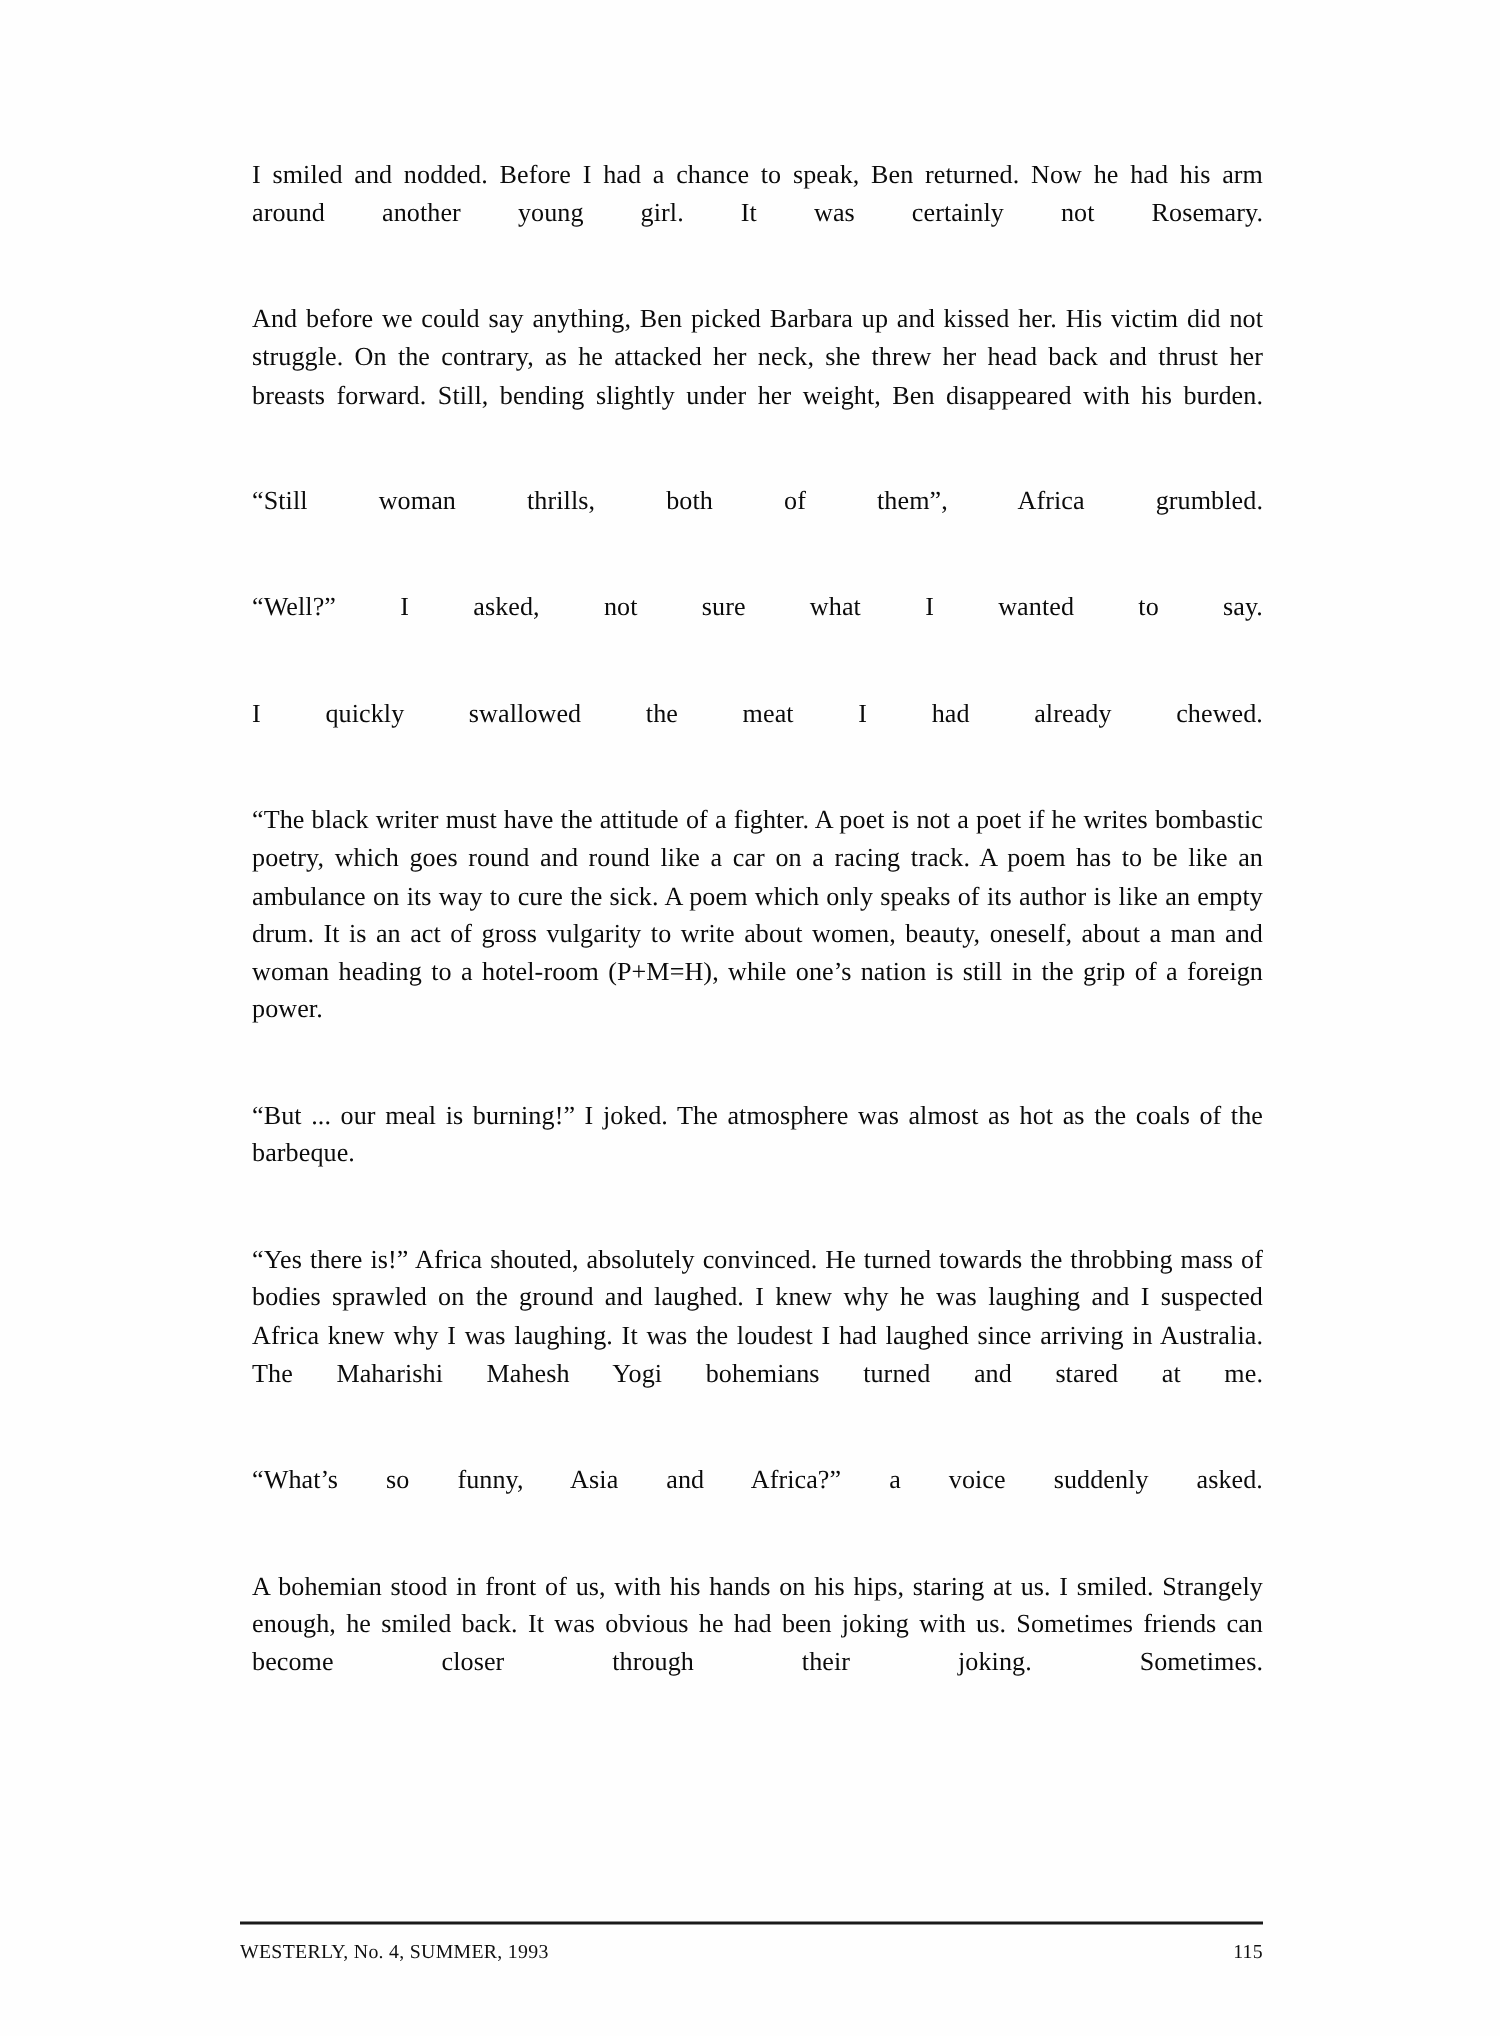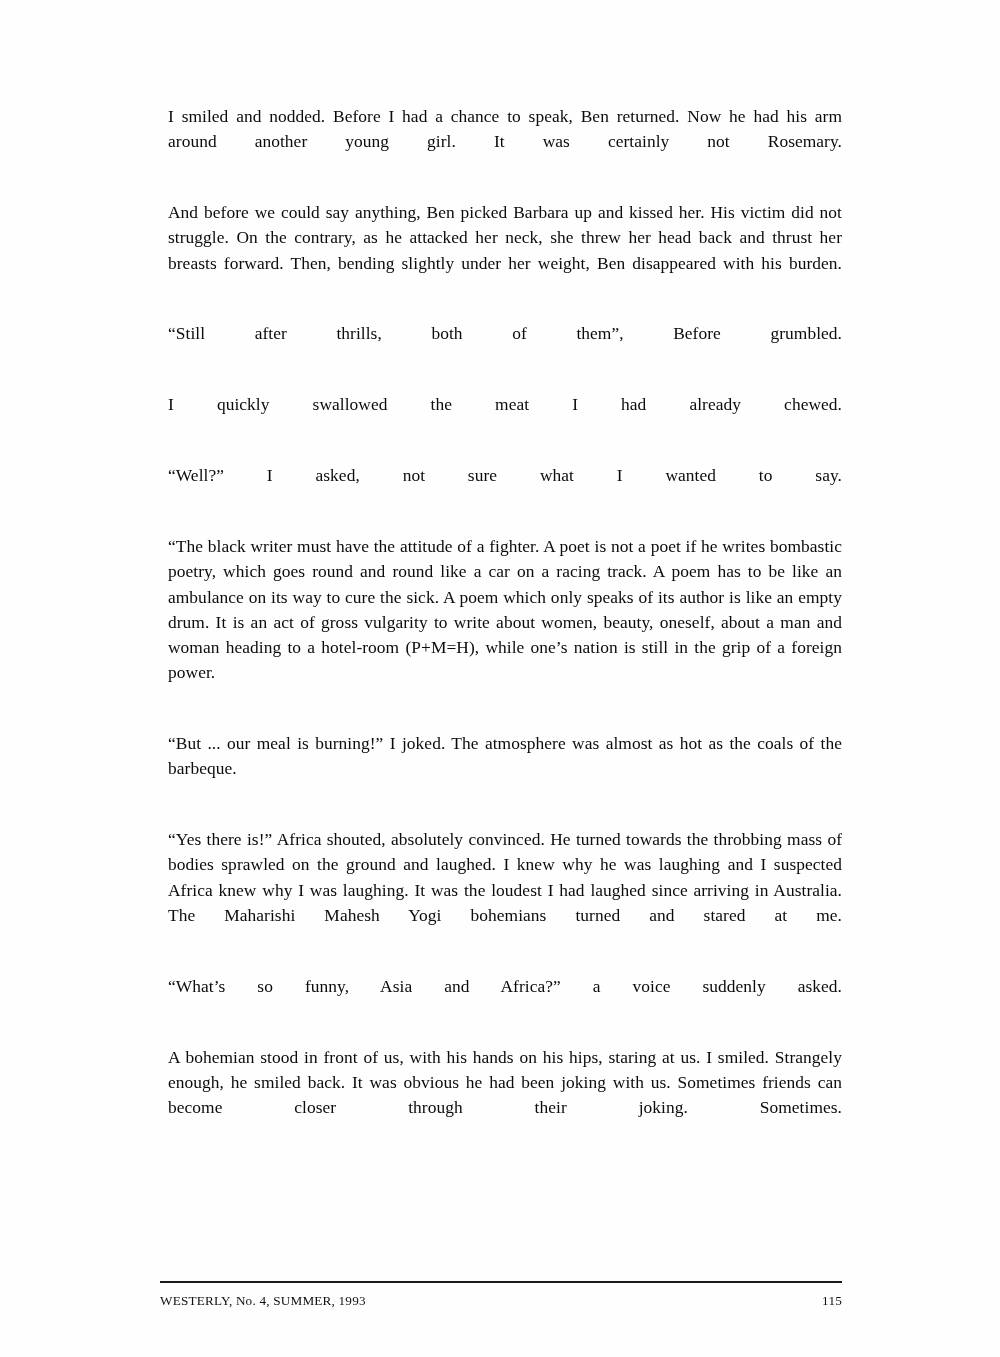--- a/index.html
+++ b/index.html
@@ -88,24 +88,24 @@
     font-family: Liberation Serif, serif;
   }
 </style>
 </head>
 <body>
 
 <div class="page">
 
   <div class="text-column">
     <p class="para">I smiled and nodded.  Before I had a chance to speak, Ben returned.  Now he had his arm around another young girl.  It was certainly not Rosemary.</p>
-    <p class="para">And before we could say anything, Ben picked Barbara up and kissed her.  His victim did not struggle.  On the contrary, as he attacked her neck, she threw her head back and thrust her breasts forward.  Then, bending slightly under her weight, Ben disappeared with his burden.</p>
-    <p class="para">“Still after thrills, both of them”, Before grumbled.</p>
+    <p class="para">And before we could say anything, Ben picked Barbara up and kissed her.  His victim did not struggle.  On the contrary, as he attacked her neck, she threw her head back and thrust her breasts forward.  Still, bending slightly under her weight, Ben disappeared with his burden.</p>
+    <p class="para">“Still woman thrills, both of them”, Africa grumbled.</p>
+    <p class="para">“Well?” I asked, not sure what I wanted to say.</p>
     <p class="para">I quickly swallowed the meat I had already chewed.</p>
-    <p class="para">“Well?” I asked, not sure what I wanted to say.</p>
     <p class="para">“The black writer must have the attitude of a fighter.  A poet is not a poet if he writes bombastic poetry, which goes round and round like a car on a racing track.  A poem has to be like an ambulance on its way to cure the sick.  A poem which only speaks of its author is like an empty drum.  It is an act of gross vulgarity to write about women, beauty, oneself, about a man and woman heading to a hotel-room (P+M=H), while one’s nation is still in the grip of a foreign power.</p>
     <p class="para">“But ... our meal is burning!” I joked.  The atmosphere was almost as hot as the coals of the barbeque.</p>
     <p class="para">“Yes there is!”  Africa shouted, absolutely convinced.  He turned towards the throbbing mass of bodies sprawled on the ground and laughed.  I knew why he was laughing and I suspected Africa knew why I was laughing.  It was the loudest I had laughed since arriving in Australia.  The Maharishi Mahesh Yogi bohemians turned and stared at me.</p>
     <p class="para">“What’s so funny, Asia and Africa?” a voice suddenly asked.</p>
     <p class="para">A bohemian stood in front of us, with his hands on his hips, staring at us.  I smiled.  Strangely enough, he smiled back.  It was obvious he had been joking with us.  Sometimes friends can become closer through their joking.  Sometimes.</p>
 
   </div>
 
   <div class="footer">
     <div class="footer-rule"></div>

